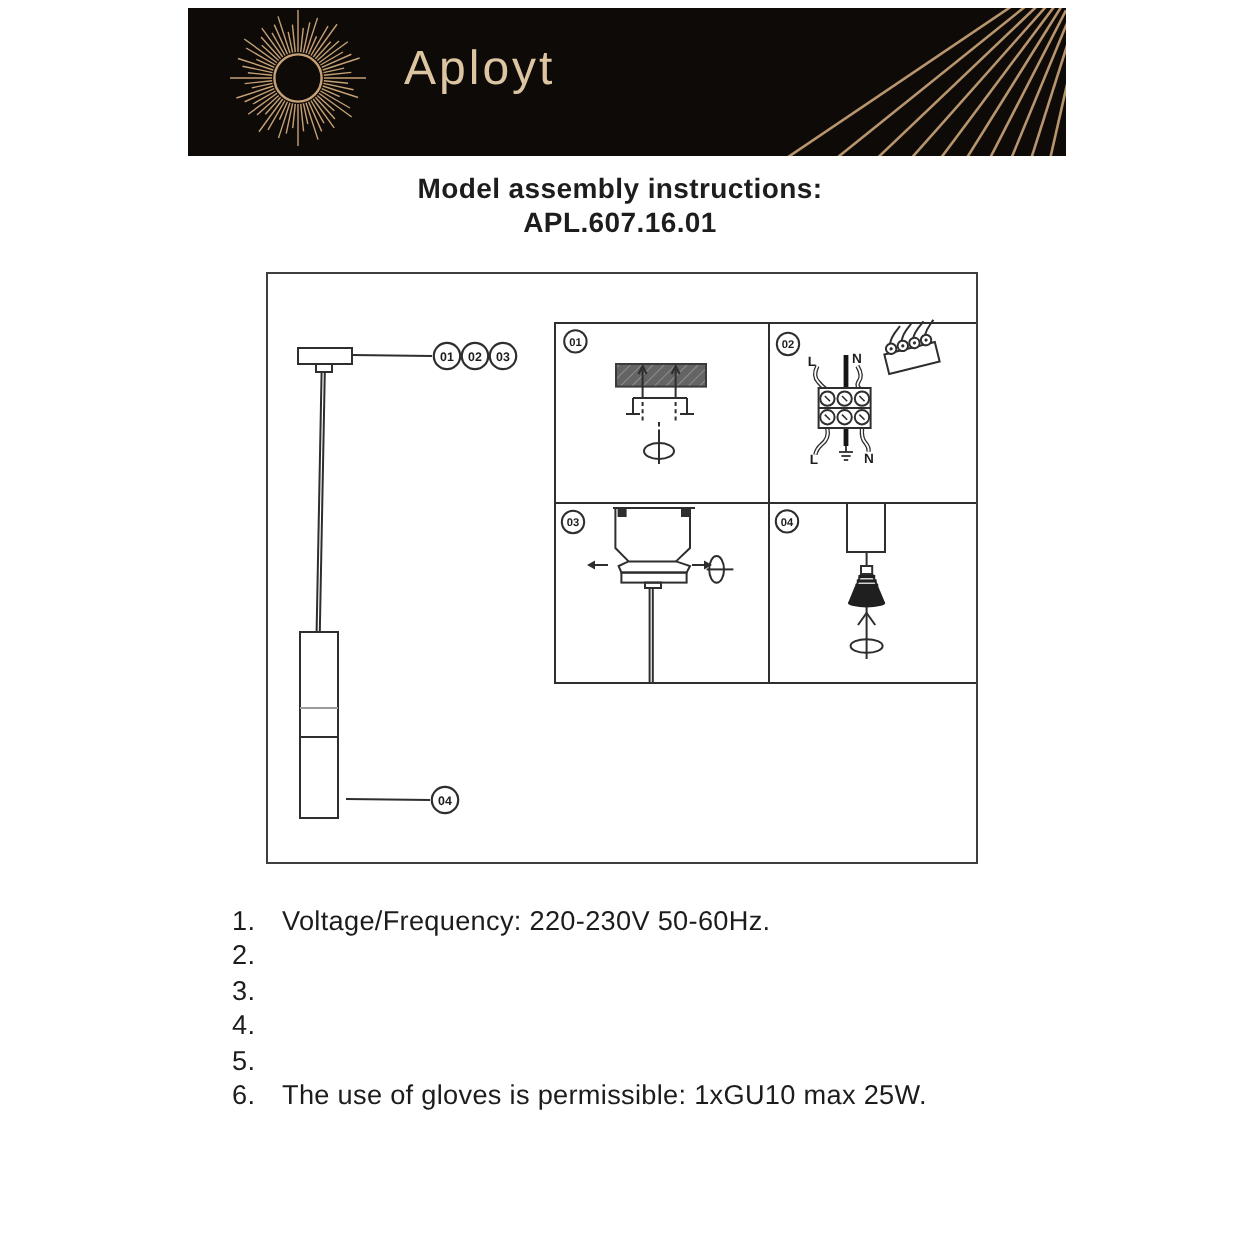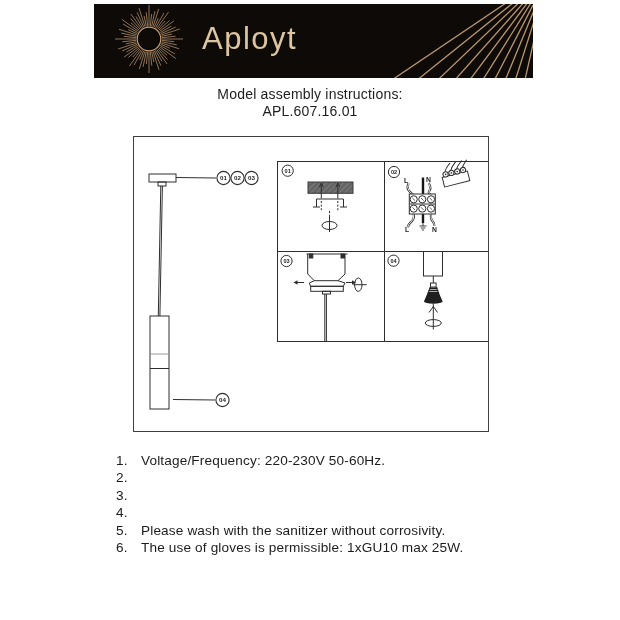--- a/index.html
+++ b/index.html
@@ -3,26 +3,26 @@
 <meta charset="utf-8">
 <style>
   html,body{margin:0;padding:0;background:#fff;}
   .page{position:relative;width:620px;height:620px;background:#ffffff;
         font-family:"Liberation Sans",sans-serif;overflow:hidden;color:#1d1d1d;}
 
   
   .banner{position:absolute;left:94px;top:4px;width:439px;height:74px;
           background:#0d0a08;overflow:hidden;}
   .banner svg{position:absolute;left:0;top:0;}
-  .brand-name{position:absolute;left:108px;top:17px;font-size:31px;font-weight:300;
+  .brand-name{position:absolute;left:108px;top:17px;font-size:24px;font-weight:300;
               letter-spacing:1.5px;color:#dcc5a0;}
 
   
   .title-block{position:absolute;left:0;top:86px;width:620px;text-align:center;}
-  .title-line{font-size:14px;line-height:16.5px;letter-spacing:.2px;color:#1d1d1d;}
+  .title-line{font-size:14px;line-height:16.5px;letter-spacing:.2px;color:#1d1d1d;font-weight:bold;}
 
   
   .diagram-box{position:absolute;left:133px;top:136px;width:356px;height:296px;
                border:1px solid #3f3f3f;box-sizing:border-box;}
   .diagram-box svg{display:block;}
   .diagram-box text{font-family:"Liberation Sans",sans-serif;fill:#1d1d1d;}
 
   
   .ol{position:absolute;left:116px;top:452px;}
   .li{display:flex;font-size:13.6px;line-height:17.45px;letter-spacing:.15px;color:#1c1c1c;}
@@ -321,21 +321,20 @@
       <span class="num">2.</span>
     </div>
     <div class="li">
       <span class="num">3.</span>
     </div>
     <div class="li">
       <span class="num">4.</span>
     </div>
     <div class="li">
       <span class="num">5.</span>
-      <span class="txt">Please wash with the sanitizer without corrosivity.</span>
     </div>
     <div class="li">
       <span class="num">6.</span>
       <span class="txt">The use of gloves is permissible: 1xGU10 max 25W.</span>
     </div>
   </div>
 
 </div>
 
 </body></html>

